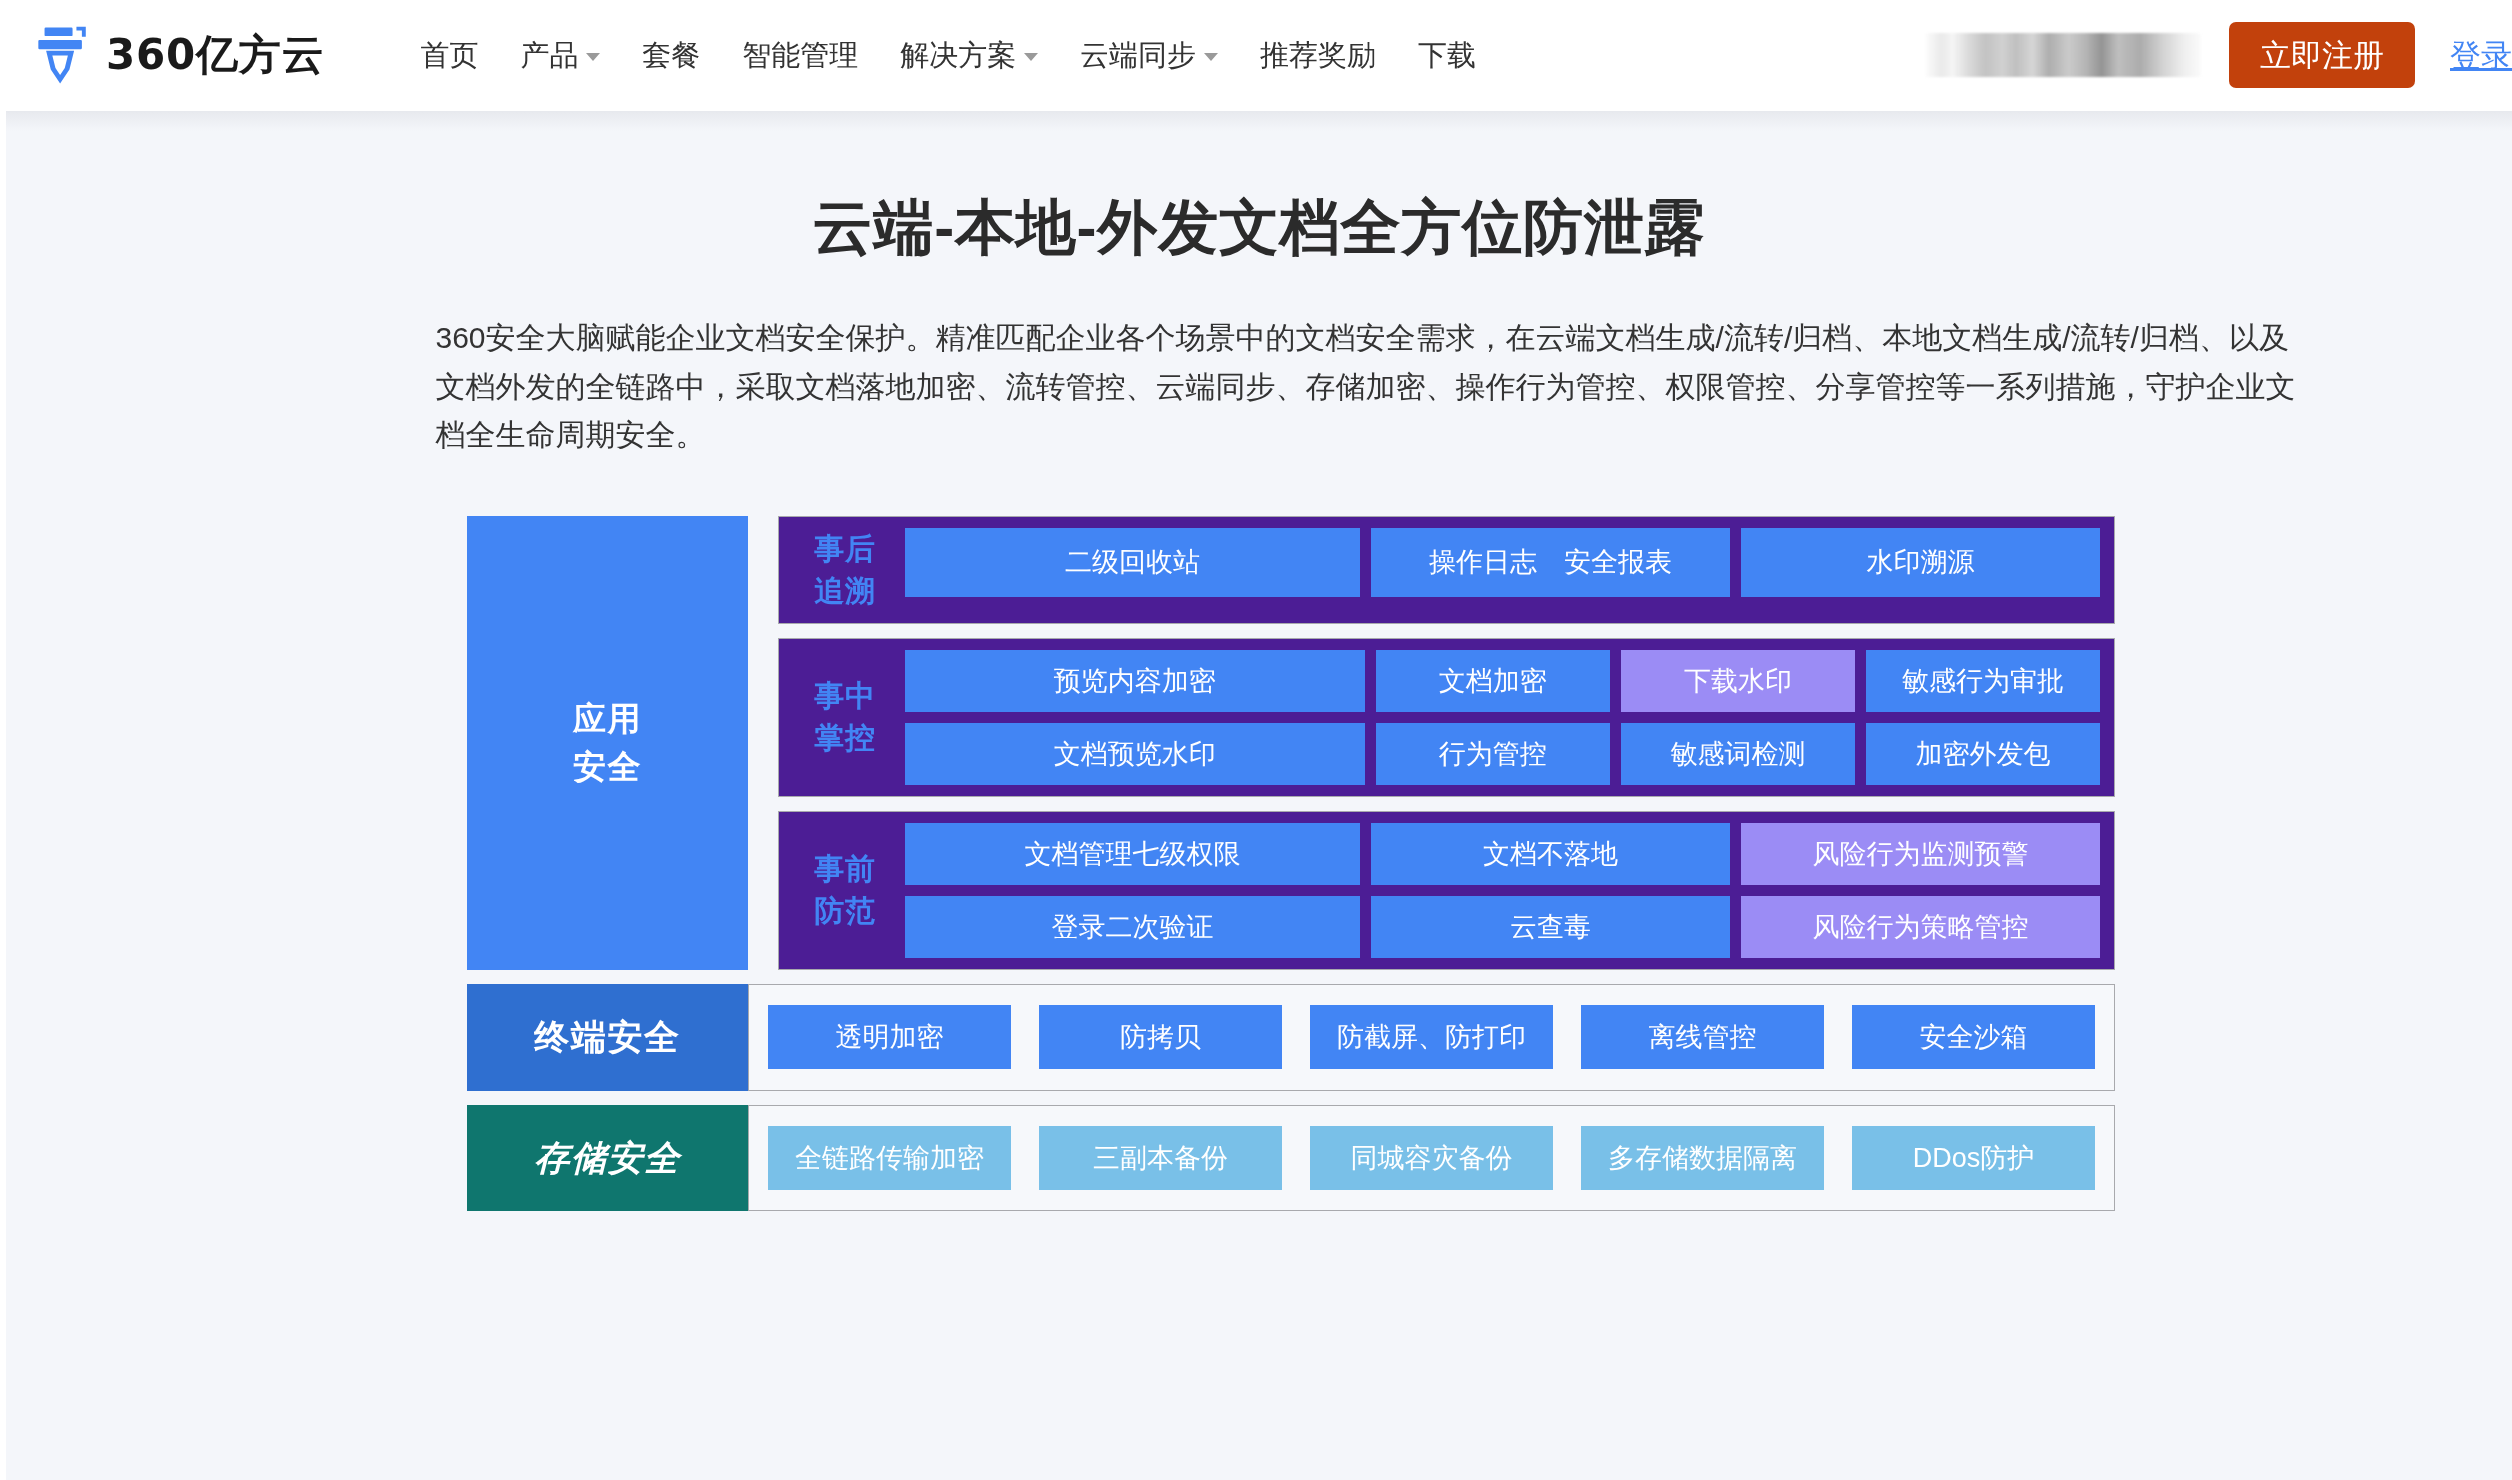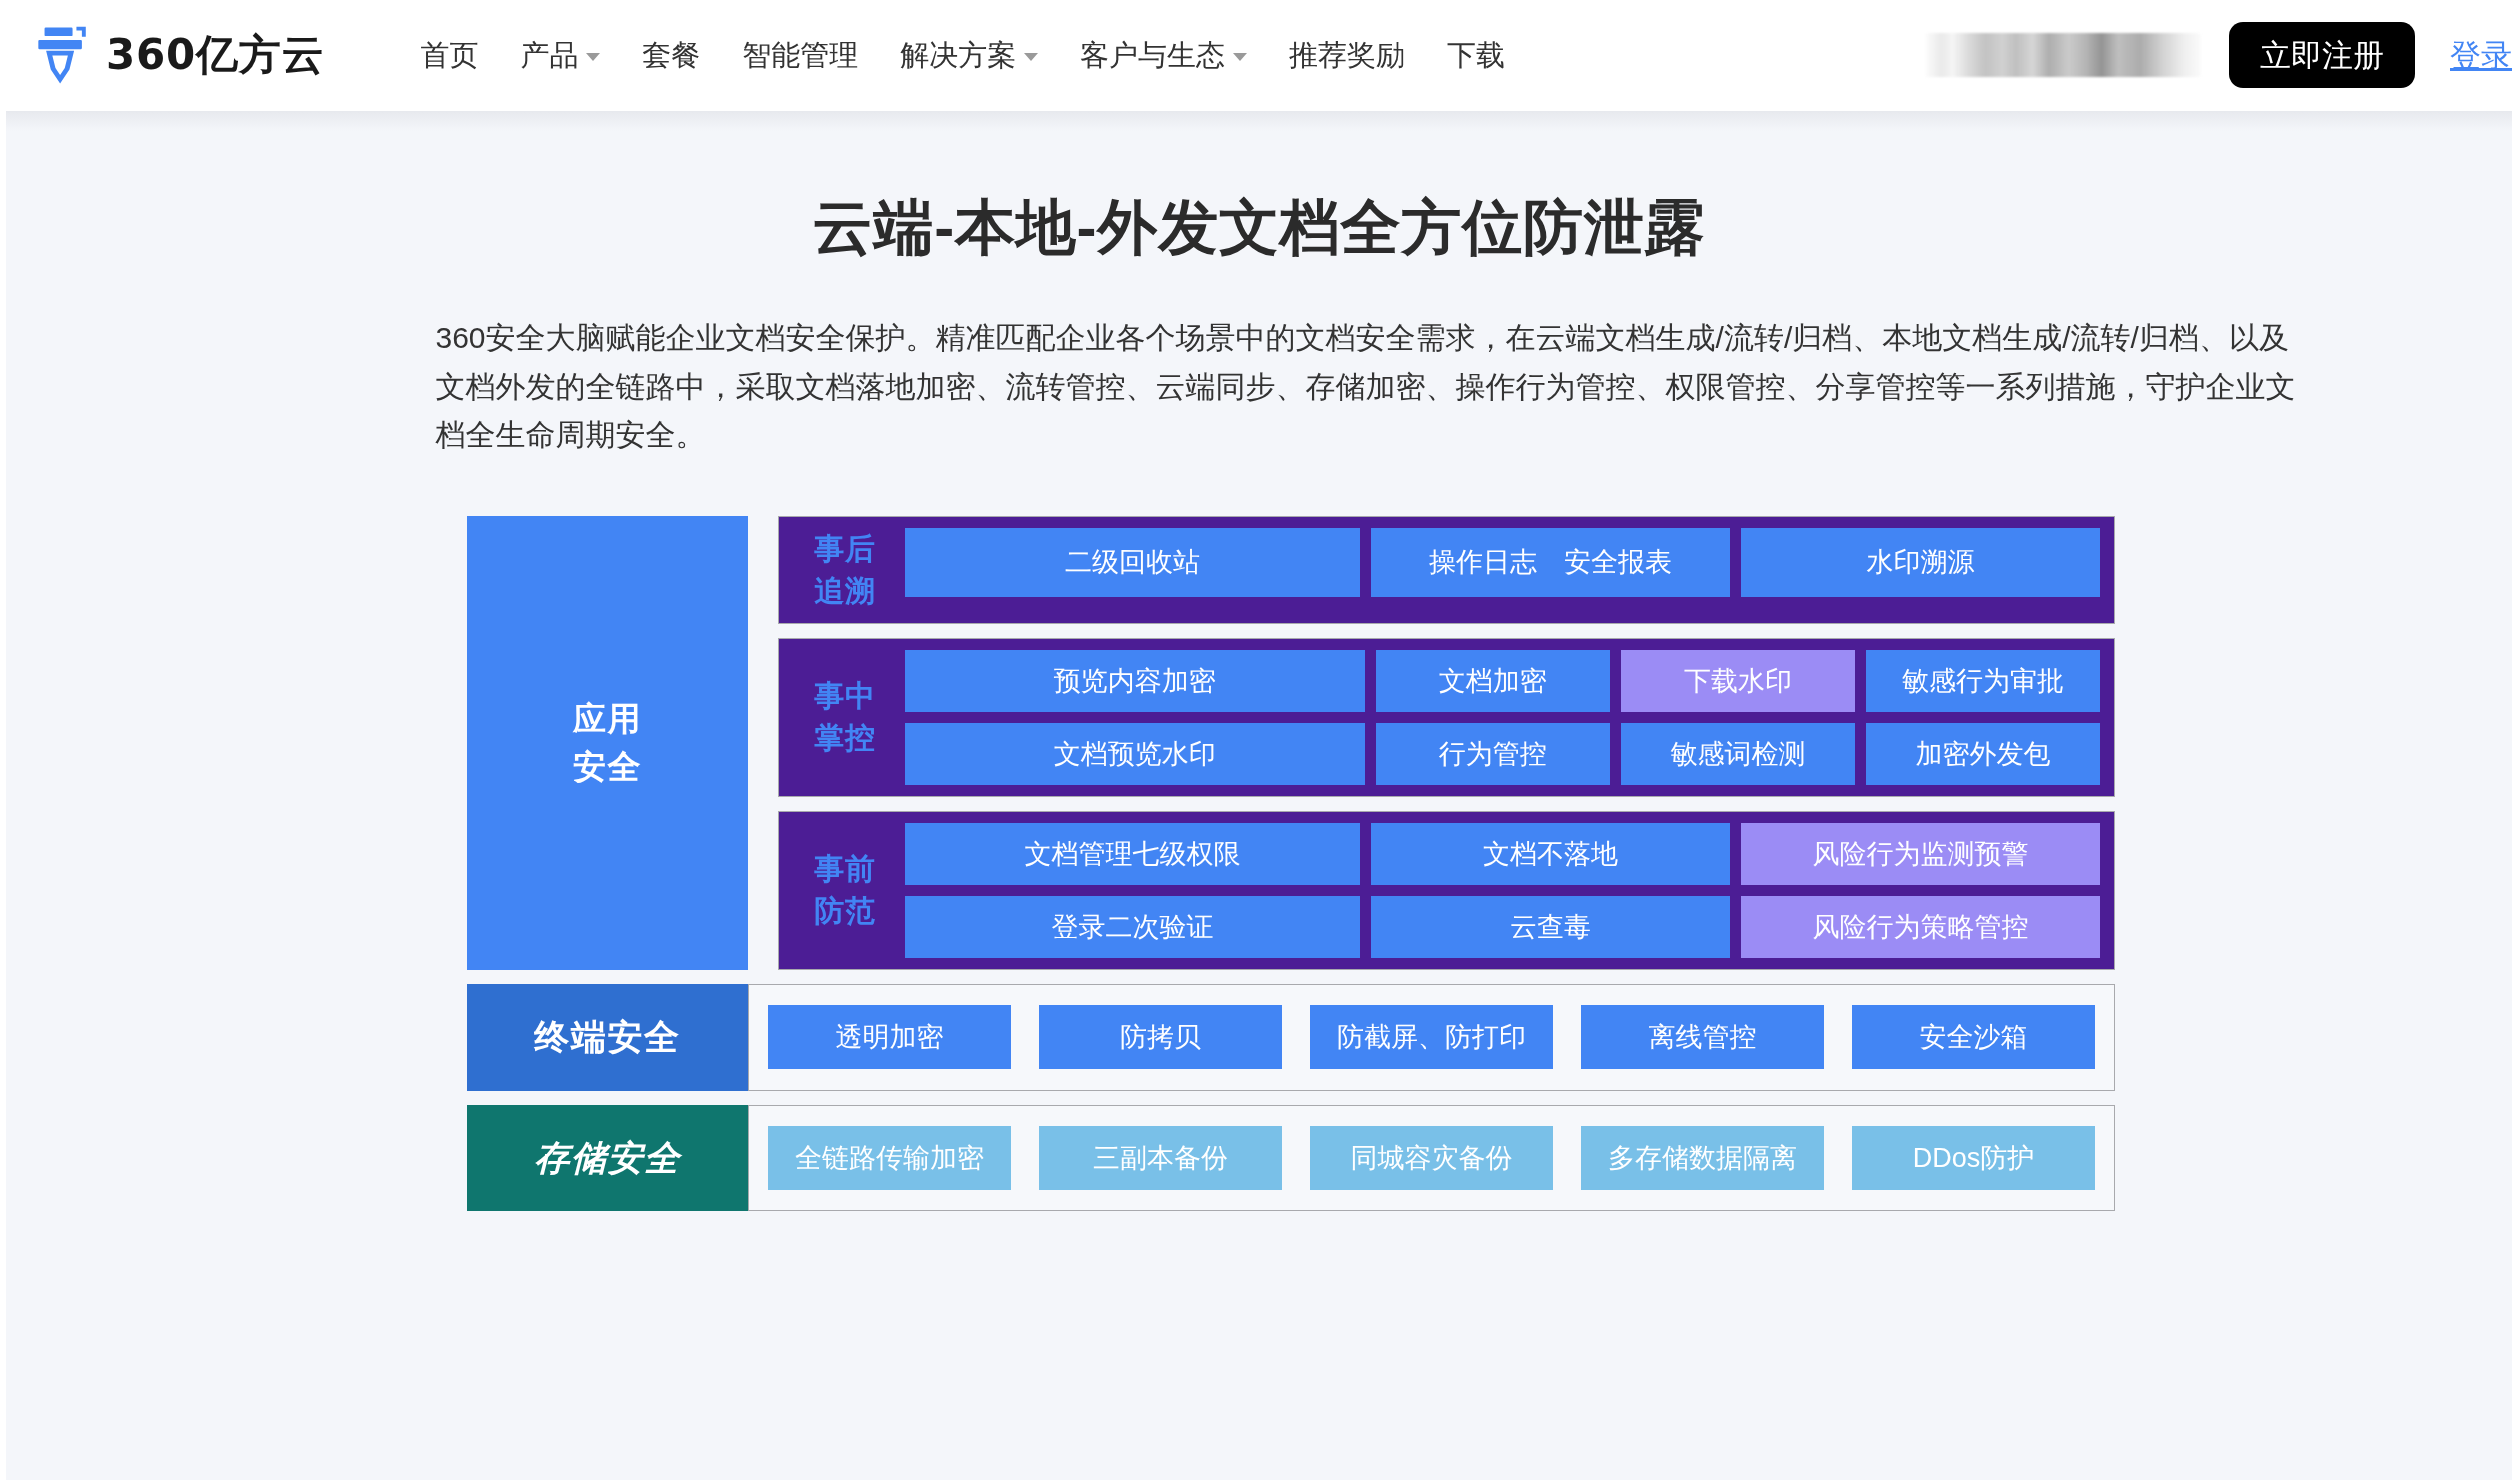--- a/index.html
+++ b/index.html
@@ -82,26 +82,26 @@
     background:
       linear-gradient(90deg,
         #fdfdfd 0%,  #e9e9e9 6%,  #f5f5f5 10%, #d8d8d8 16%,
         #c0c0c0 22%, #cfcfcf 28%, #bdbdbd 33%, #d4d4d4 39%,
         #aaaaaa 45%, #c8c8c8 52%, #b3b3b3 58%, #8f8f8f 64%,
         #bcbcbc 70%, #a8a8a8 78%, #d0d0d0 86%, #efefef 94%, #fbfbfb 100%);
     filter: blur(0.9px);
     opacity: .95;
   }
   .btn-register {
-    background: #000000;
+    background: #c2410c;
     color: #ffffff;
     font-size: 31px;
     font-weight: 400;
     border: none;
-    border-radius: 14px;
+    border-radius: 7px;
     padding: 17.3px 31px;
     line-height: 1;
     white-space: nowrap;
     cursor: pointer;
     font-family: "Liberation Sans", sans-serif;
   }
   .link-login {
     color: #4285f4;
     font-size: 31px;
     text-decoration: underline;
@@ -286,21 +286,21 @@
       <span>套餐</span>
     </div>
     <div class="nav-item">
       <span>智能管理</span>
     </div>
     <div class="nav-item">
       <span>解决方案</span>
       <i class="caret"></i>
     </div>
     <div class="nav-item">
-      <span>客户与生态</span>
+      <span>云端同步</span>
       <i class="caret"></i>
     </div>
     <div class="nav-item">
       <span>推荐奖励</span>
     </div>
     <div class="nav-item">
       <span>下载</span>
     </div>
   </nav>
 

